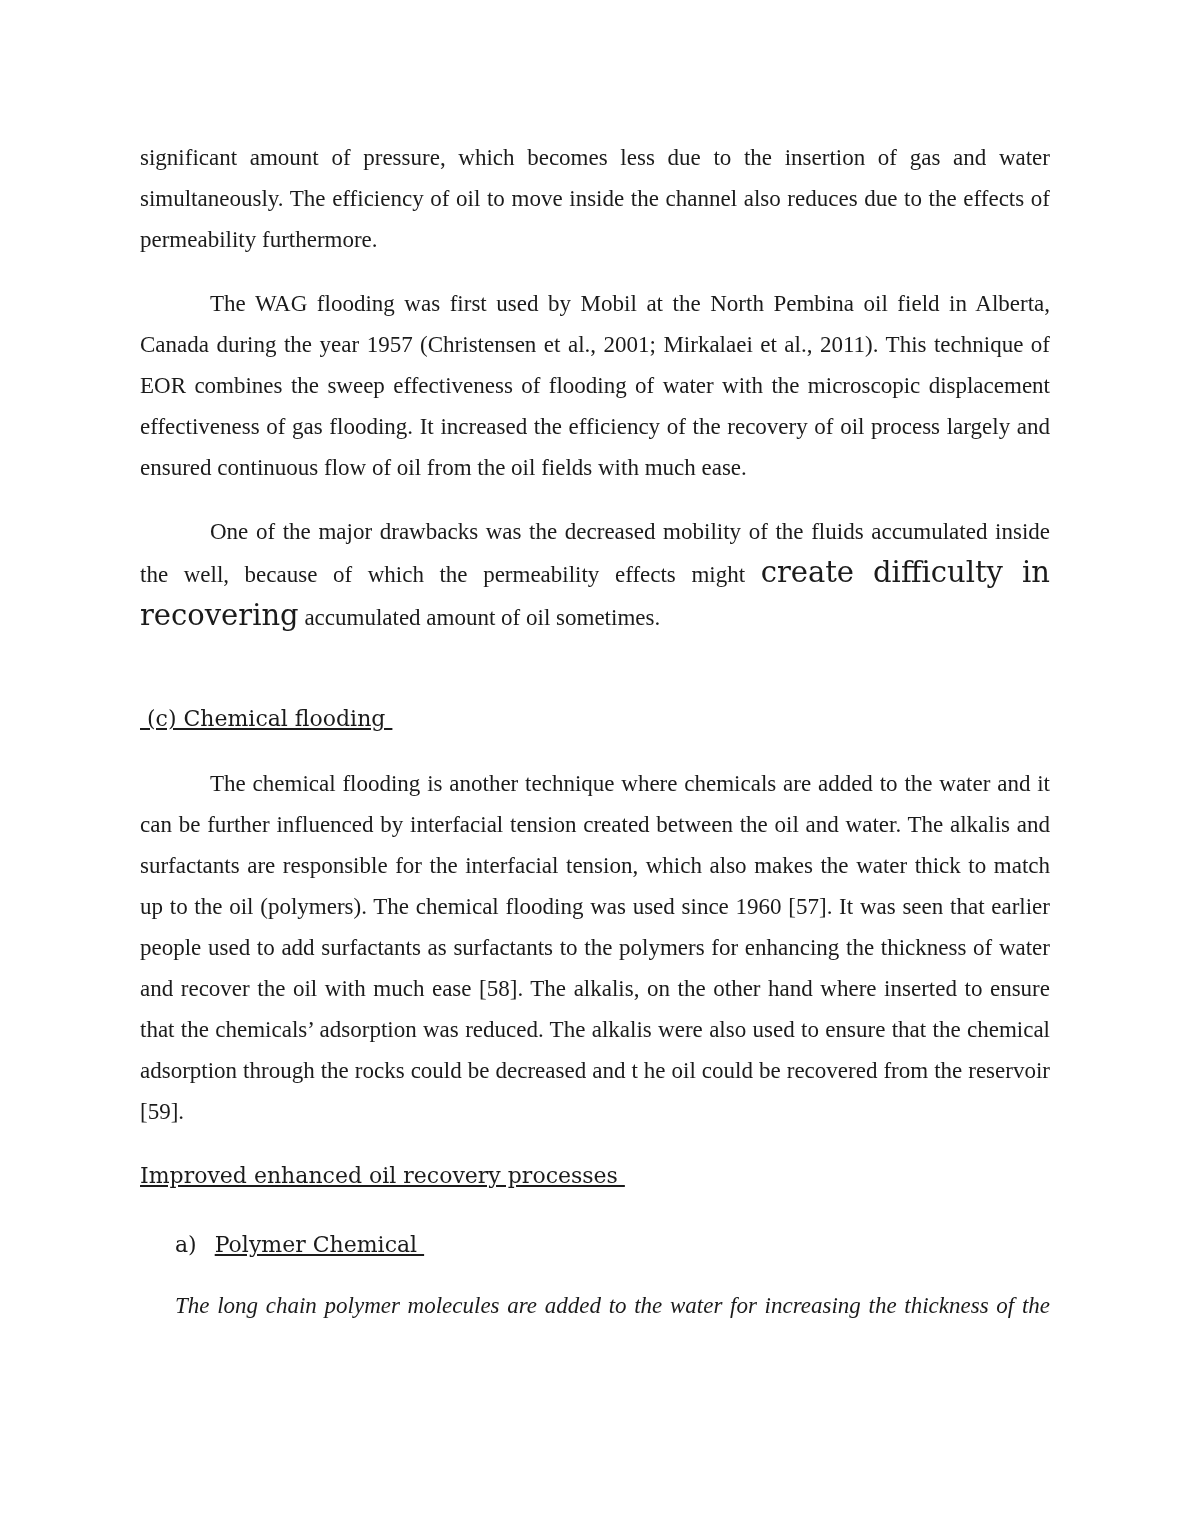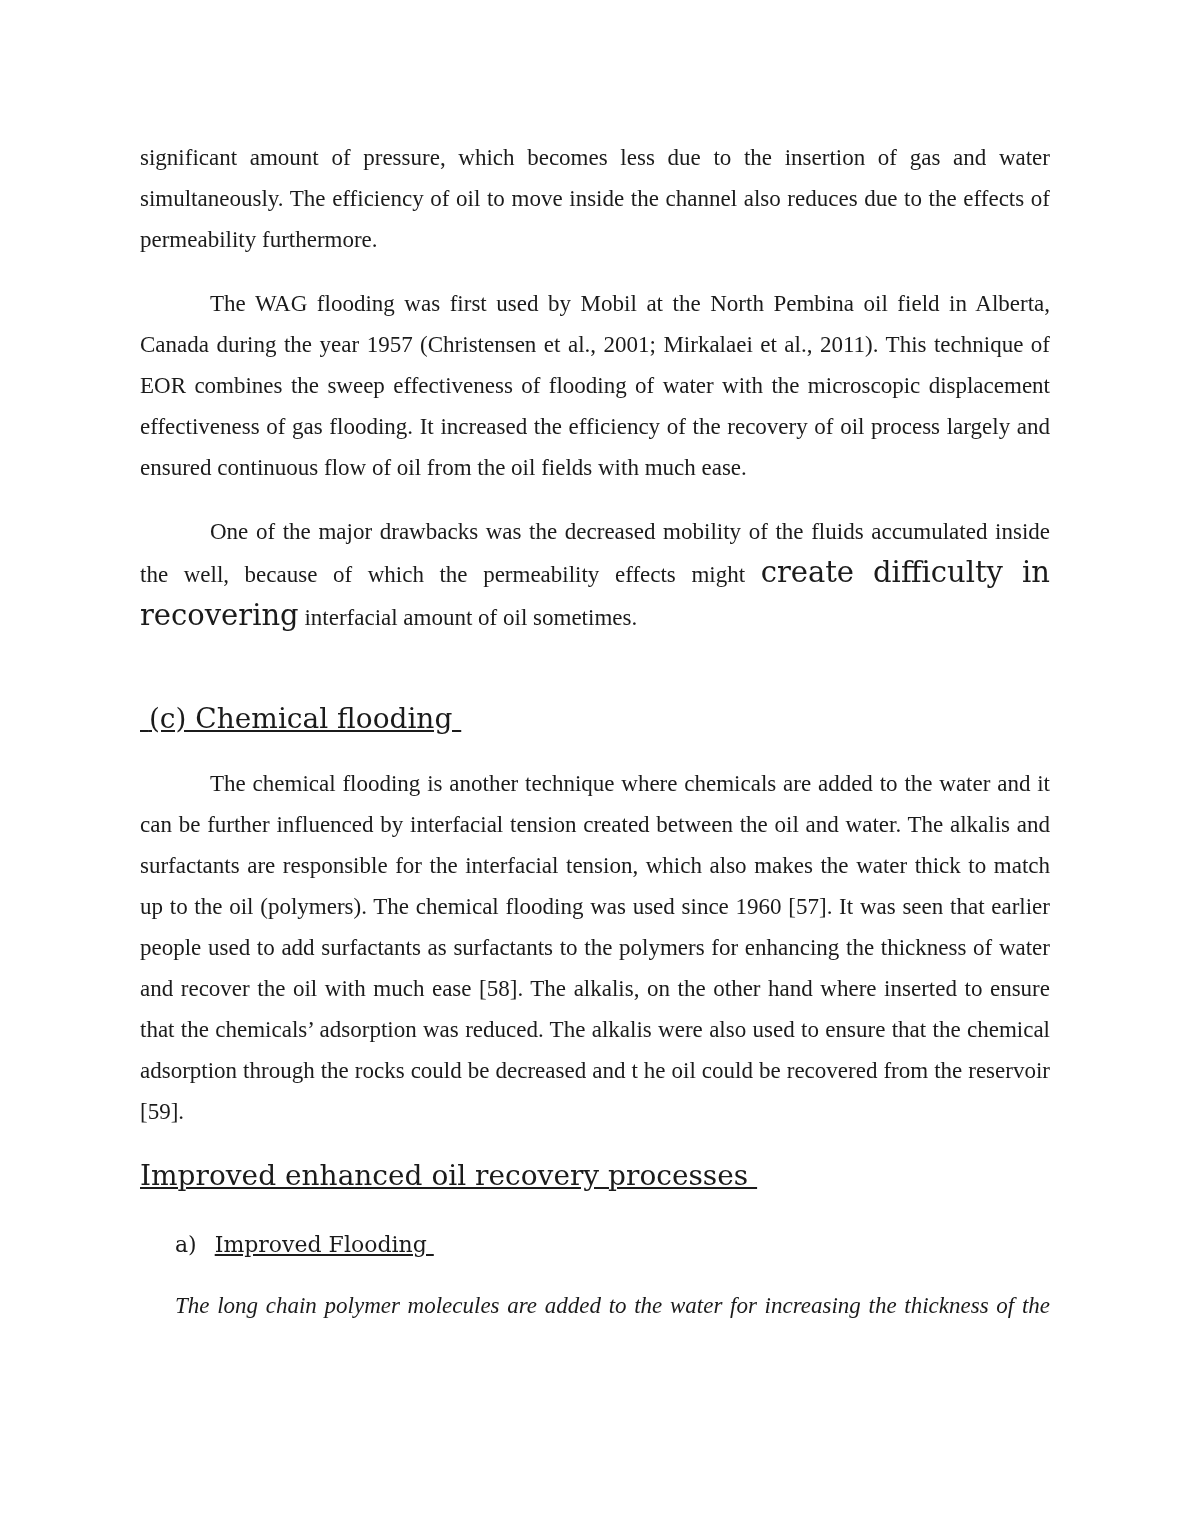--- a/index.html
+++ b/index.html
@@ -31,21 +31,21 @@
   .para.small-indent {
     text-indent: 35px;
     font-style: italic;
   }
   .alt-font {
     font-family: "DejaVu Serif", serif;
     font-size: 29px;
   }
   .heading {
     font-family: "DejaVu Serif", serif;
-    font-size: 28px;
+    font-size: 22px;
     font-weight: normal;
     text-decoration: underline;
     white-space: pre-wrap;
     margin: 0;
     line-height: 41px;
   }
   .heading-chemical {
     margin-top: 60px;
     margin-bottom: 24px;
   }
@@ -72,28 +72,28 @@
 </style>
 </head>
 <body>
 
 <div class="page">
 
   <p class="para">significant amount of pressure, which becomes less due to the insertion of gas and water simultaneously. The efficiency of oil to move inside the channel also reduces due to the effects of permeability furthermore.</p>
 
   <p class="para indent">The WAG flooding was first used by Mobil at the North Pembina oil field in Alberta, Canada during the year 1957 (Christensen et al., 2001; Mirkalaei et al., 2011). This technique of EOR combines the sweep effectiveness of flooding of water with the microscopic displacement effectiveness of gas flooding. It increased the efficiency of the recovery of oil process largely and ensured continuous flow of oil from the oil fields with much ease.</p>
 
-  <p class="para indent"><span>One of the major drawbacks was the decreased mobility of the fluids accumulated inside the well, because of which the permeability effects might </span><span class="alt-font">create difficulty in recovering</span><span> interfacial amount of oil sometimes.</span></p>
+  <p class="para indent"><span>One of the major drawbacks was the decreased mobility of the fluids accumulated inside the well, because of which the permeability effects might </span><span class="alt-font">create difficulty in recovering</span><span> accumulated amount of oil sometimes.</span></p>
 
   <h3 class="heading heading-chemical"> (c) Chemical flooding </h3>
 
   <p class="para indent">The chemical flooding is another technique where chemicals are added to the water and it can be further influenced by interfacial tension created between the oil and water. The alkalis and surfactants are responsible for the interfacial tension, which also makes the water thick to match up to the oil (polymers). The chemical flooding was used since 1960 [57]. It was seen that earlier people used to add surfactants as surfactants to the polymers for enhancing the thickness of water and recover the oil with much ease [58]. The alkalis, on the other hand where inserted to ensure that the chemicals’ adsorption was reduced. The alkalis were also used to ensure that the chemical adsorption through the rocks could be decreased and t he oil could be recovered from the reservoir [59].</p>
 
   <h3 class="heading heading-improved">Improved enhanced oil recovery processes </h3>
 
   <div class="list-row">
     <span class="list-marker">a)</span>
-    <span class="list-label">Improved Flooding </span>
+    <span class="list-label">Polymer Chemical </span>
   </div>
 
   <p class="para small-indent">The long chain polymer molecules are added to the water for increasing the thickness of the water, which also reduces the surface tension of the oil and water. The surface tension between the oil and water is reduced along with the saturation of the oil that is present as residues in the</p>
 
 </div>
 
 </body></html>

